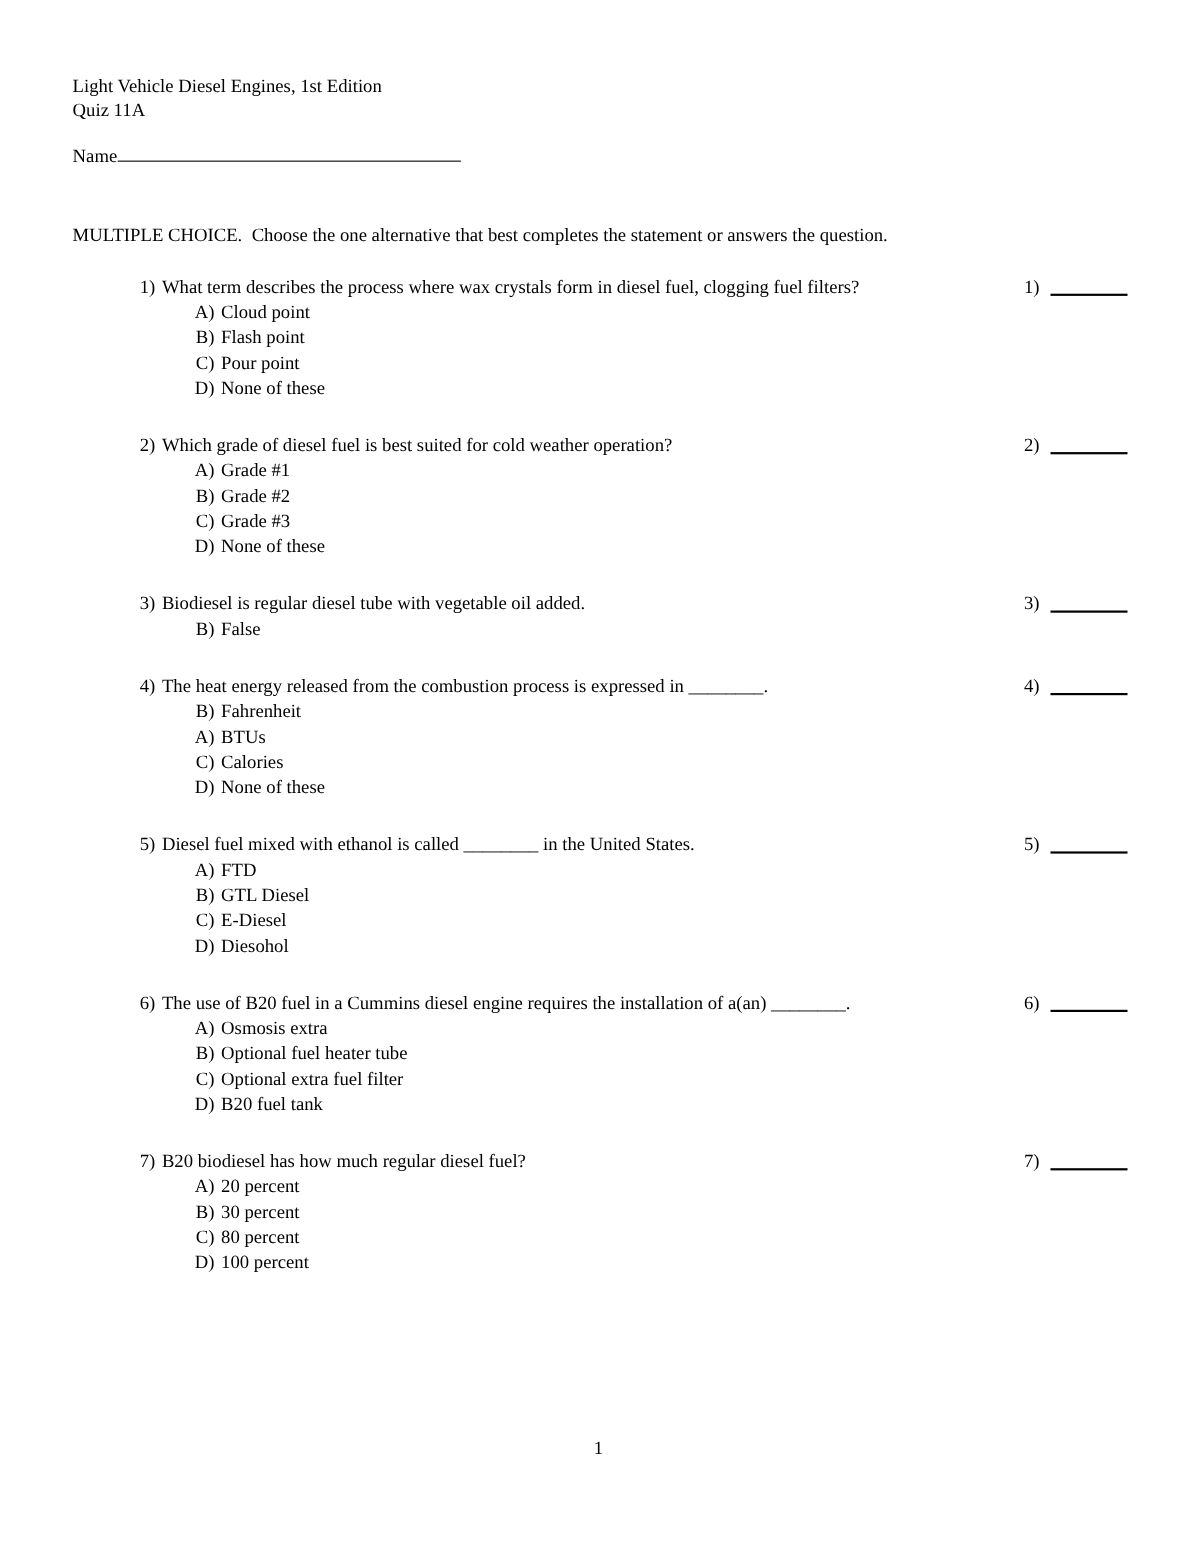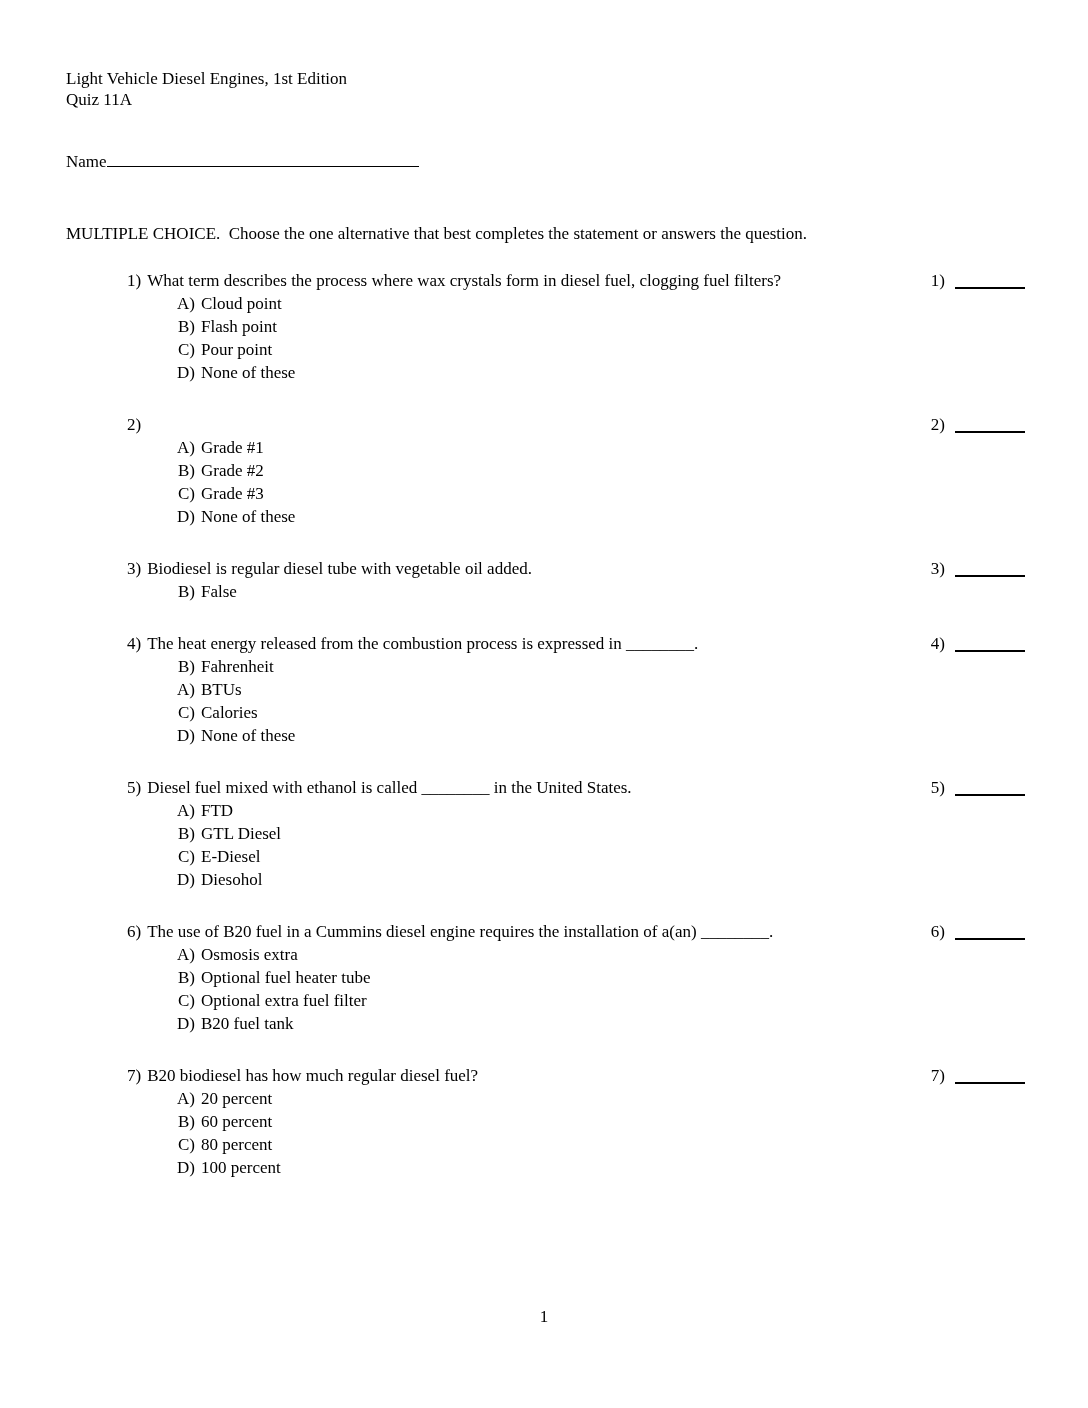--- a/index.html
+++ b/index.html
@@ -11,21 +11,21 @@
     background: #ffffff;
     color: #000000;
     font-family: "Liberation Serif", "DejaVu Serif", serif;
     font-size: 17px;
     line-height: 23px;
     padding: 68px 63px 0 66px;
     overflow: hidden;
   }
   .doc-title, .doc-quiz { line-height: 21px; }
   .name-row { margin-top: 20px; white-space: nowrap; }
-  .name-label { display: inline-block; margin-top: 20px; }
+  .name-label { display: inline-block; }
   .name-line {
     display: inline-block;
     width: 312px;
     border-bottom: 1px solid #000;
     height: 17px;
     vertical-align: baseline;
   }
   .instructions {
     margin-top: 49px;
     font-weight: normal;
@@ -91,20 +91,21 @@
         <div class="options">
           <div class="option"><span class="opt-letter">A)</span><span class="opt-text">Cloud point</span></div>
           <div class="option"><span class="opt-letter">B)</span><span class="opt-text">Flash point</span></div>
           <div class="option"><span class="opt-letter">C)</span><span class="opt-text">Pour point</span></div>
           <div class="option"><span class="opt-letter">D)</span><span class="opt-text">None of these</span></div>
         </div>
       </div>
       <div class="question">
         <div class="q-line">
           <span class="q-num">2)</span>
+          <span class="q-text">Which grade of diesel fuel is best suited for cold weather operation?</span>
           <span class="q-answer">
             <span class="q-answer-num">2)</span>
             <span class="q-answer-blank"></span>
           </span>
         </div>
         <div class="options">
           <div class="option"><span class="opt-letter">A)</span><span class="opt-text">Grade #1</span></div>
           <div class="option"><span class="opt-letter">B)</span><span class="opt-text">Grade #2</span></div>
           <div class="option"><span class="opt-letter">C)</span><span class="opt-text">Grade #3</span></div>
           <div class="option"><span class="opt-letter">D)</span><span class="opt-text">None of these</span></div>
@@ -175,21 +176,21 @@
         <div class="q-line">
           <span class="q-num">7)</span>
           <span class="q-text">B20 biodiesel has how much regular diesel fuel?</span>
           <span class="q-answer">
             <span class="q-answer-num">7)</span>
             <span class="q-answer-blank"></span>
           </span>
         </div>
         <div class="options">
           <div class="option"><span class="opt-letter">A)</span><span class="opt-text">20 percent</span></div>
-          <div class="option"><span class="opt-letter">B)</span><span class="opt-text">60 percent</span></div>
+          <div class="option"><span class="opt-letter">B)</span><span class="opt-text">30 percent</span></div>
           <div class="option"><span class="opt-letter">C)</span><span class="opt-text">80 percent</span></div>
           <div class="option"><span class="opt-letter">D)</span><span class="opt-text">100 percent</span></div>
         </div>
       </div>
     </div>
 
   <div class="footer">1</div>
 </div>
 
 </body></html>

